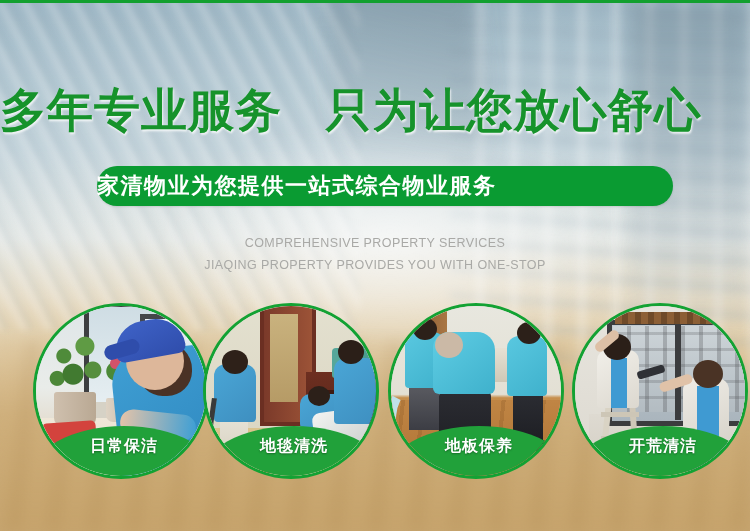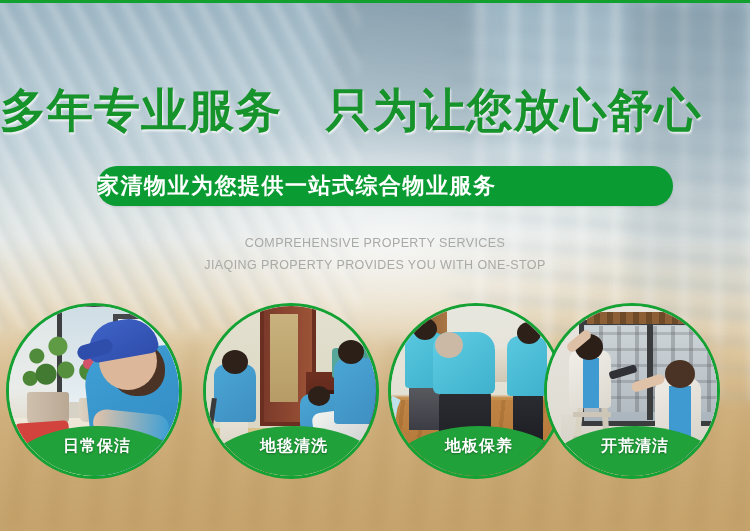--- a/index.html
+++ b/index.html
@@ -180,24 +180,24 @@
     position: absolute;
     top: 0;
     width: 176px;
     height: 176px;
     border-radius: 50%;
     border: 3px solid #13a233;
     overflow: hidden;
     box-sizing: border-box;
     background: #d8d8d2;
   }
-  .c1 { left: 6px; }
+  .c1 { left: 33px; }
   .c2 { left: 203px; }
   .c3 { left: 388px; }
-  .c4 { left: 544px; }
+  .c4 { left: 572px; }
 
   .photo {
     position: absolute;
     inset: 0;
   }
 
   .label-band {
     position: absolute;
     left: -6px;
     bottom: -54px;

